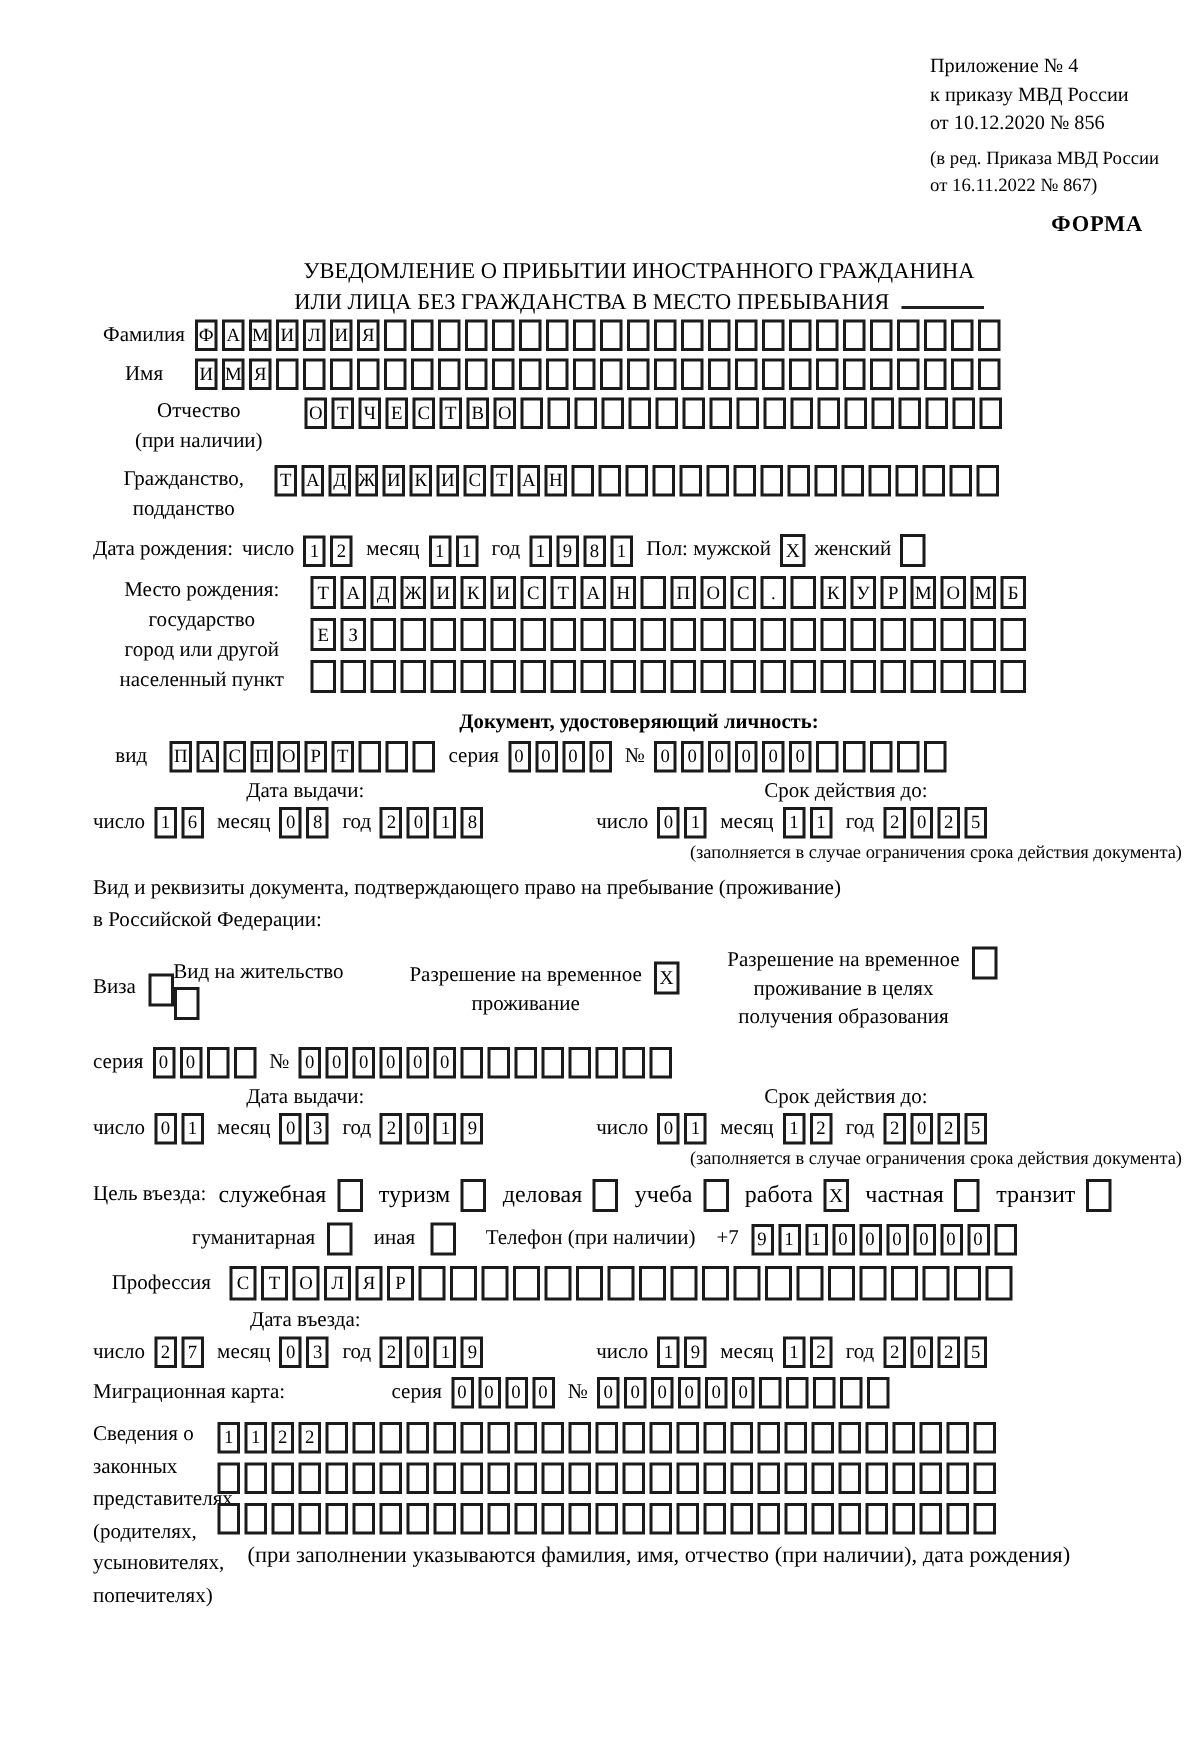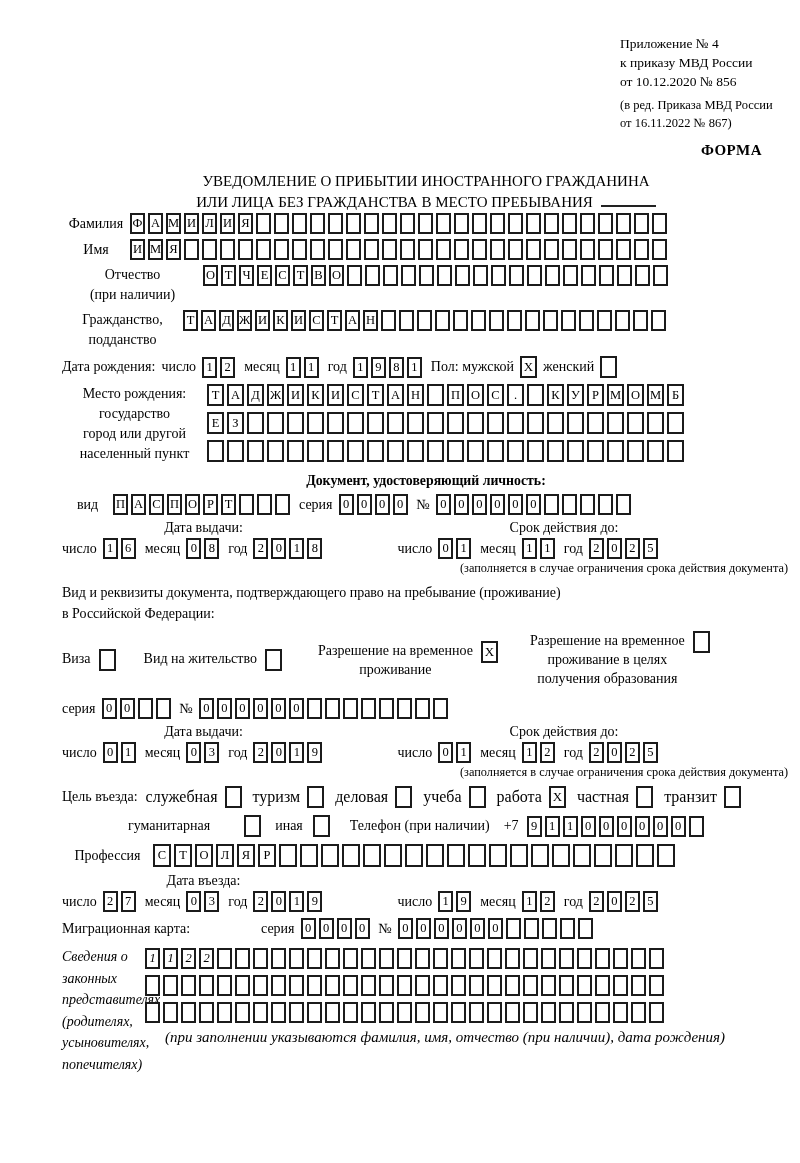--- a/index.html
+++ b/index.html
@@ -44,32 +44,32 @@
   .dates-row .g2 { margin-left:72px; }
   .note-r { text-align:right; font-size:12.3px; margin-bottom:6px; padding-right:2px; }
 
   .dochdr { text-align:center; font-weight:bold; font-size:13.8px; margin:4px 0 5px 0; }
 
   .intro { font-size:14px; line-height:21px; }
   .opts { display:flex; align-items:center; margin-top:4px; margin-bottom:10px; padding-right:4px; }
   .opt { display:flex; align-items:flex-start; }
   .opt .olbl { font-size:14px; line-height:19px; margin-right:8px; }
   .opt .olbl.c { text-align:center; }
-  .gap1{margin-left:28px;} .gap2{margin-left:36px;} .gap3{margin-left:32px;}
+  .gap1{flex-direction:column;} .gap2{margin-left:36px;} .gap3{margin-left:32px;}
 
   .purpose { display:flex; align-items:center; margin-bottom:7px; }
   .purpose .plbl { font-size:14px; margin-right:8px; }
   .purpose .pitem { display:flex; align-items:center; margin-right:11px; }
   .purpose .pitem .cb { margin-left:7px; }
   .phone-row { display:flex; align-items:center; margin-bottom:7px; margin-left:66px; }
   .phone-row .t { font-size:14px; }
   .plus { font-size:14px; margin:0 8px 0 14px; }
 
   .mig { display:flex; align-items:center; margin-bottom:7px; }
-  .rep { display:flex; align-items:flex-start;font-style:italic; }
+  .rep { display:flex; align-items:flex-start; }
   .rep .lblcol div { font-size:14px; line-height:21.5px; }
   .bottom-note { font-size:15px; margin-left:100px; margin-top:2px; }
   .mb7{margin-bottom:7px;} .mt6{margin-top:6px;}
 </style>
 </head>
 <body>
 
 <div class="page">
 
   <div class="appendix">
@@ -556,21 +556,21 @@
         <span>частная</span>
         <span class="cb"></span>
       </span>
     <span class="pitem">
         <span>транзит</span>
         <span class="cb"></span>
       </span>
   </div>
 
   <div class="phone-row">
-    <span class="pitem t" style="display:flex;align-items:center;margin-right:14px;gap:26px;">
+    <span class="pitem t" style="display:flex;align-items:center;margin-right:14px;">
         <span>гуманитарная</span>
         <span class="cb" style="margin-left:8px;"></span>
       </span>
     <span class="pitem t" style="display:flex;align-items:center;margin-right:20px;">
         <span>иная</span>
         <span class="cb" style="margin-left:10px;"></span>
       </span>
     <span class="t">Телефон (при наличии)</span>
     <span class="plus">+7</span>
     <span class="cells">

